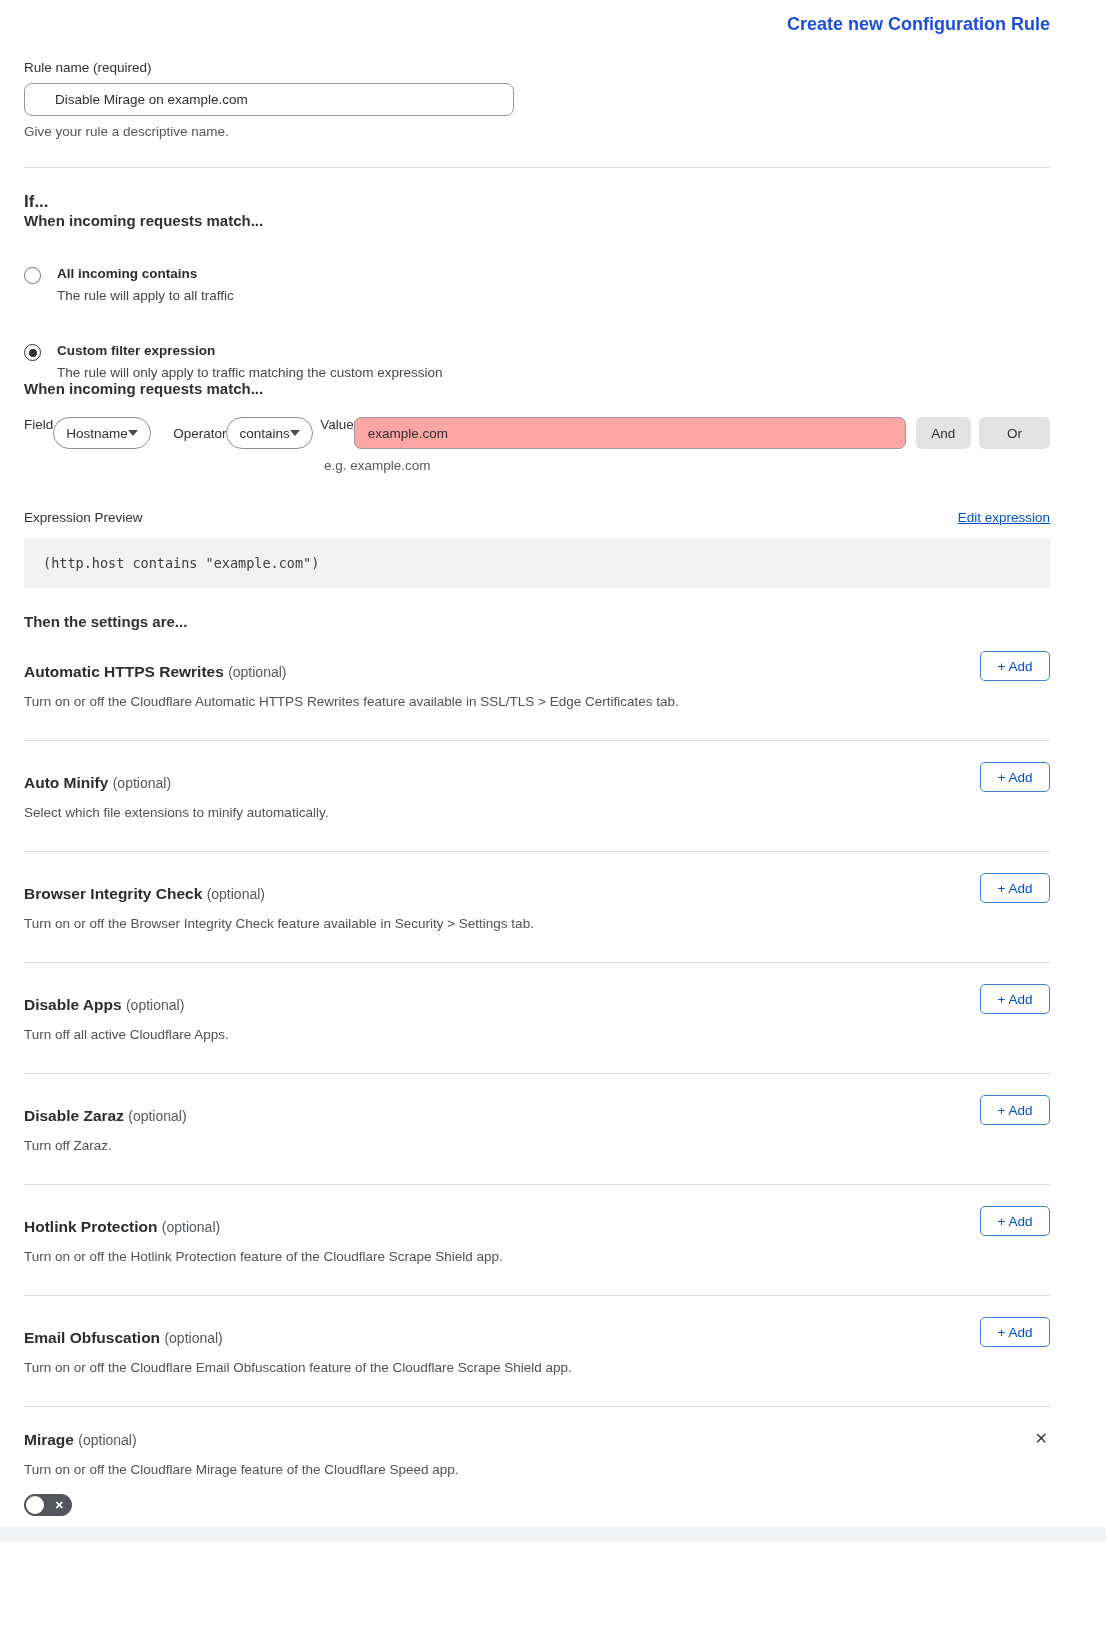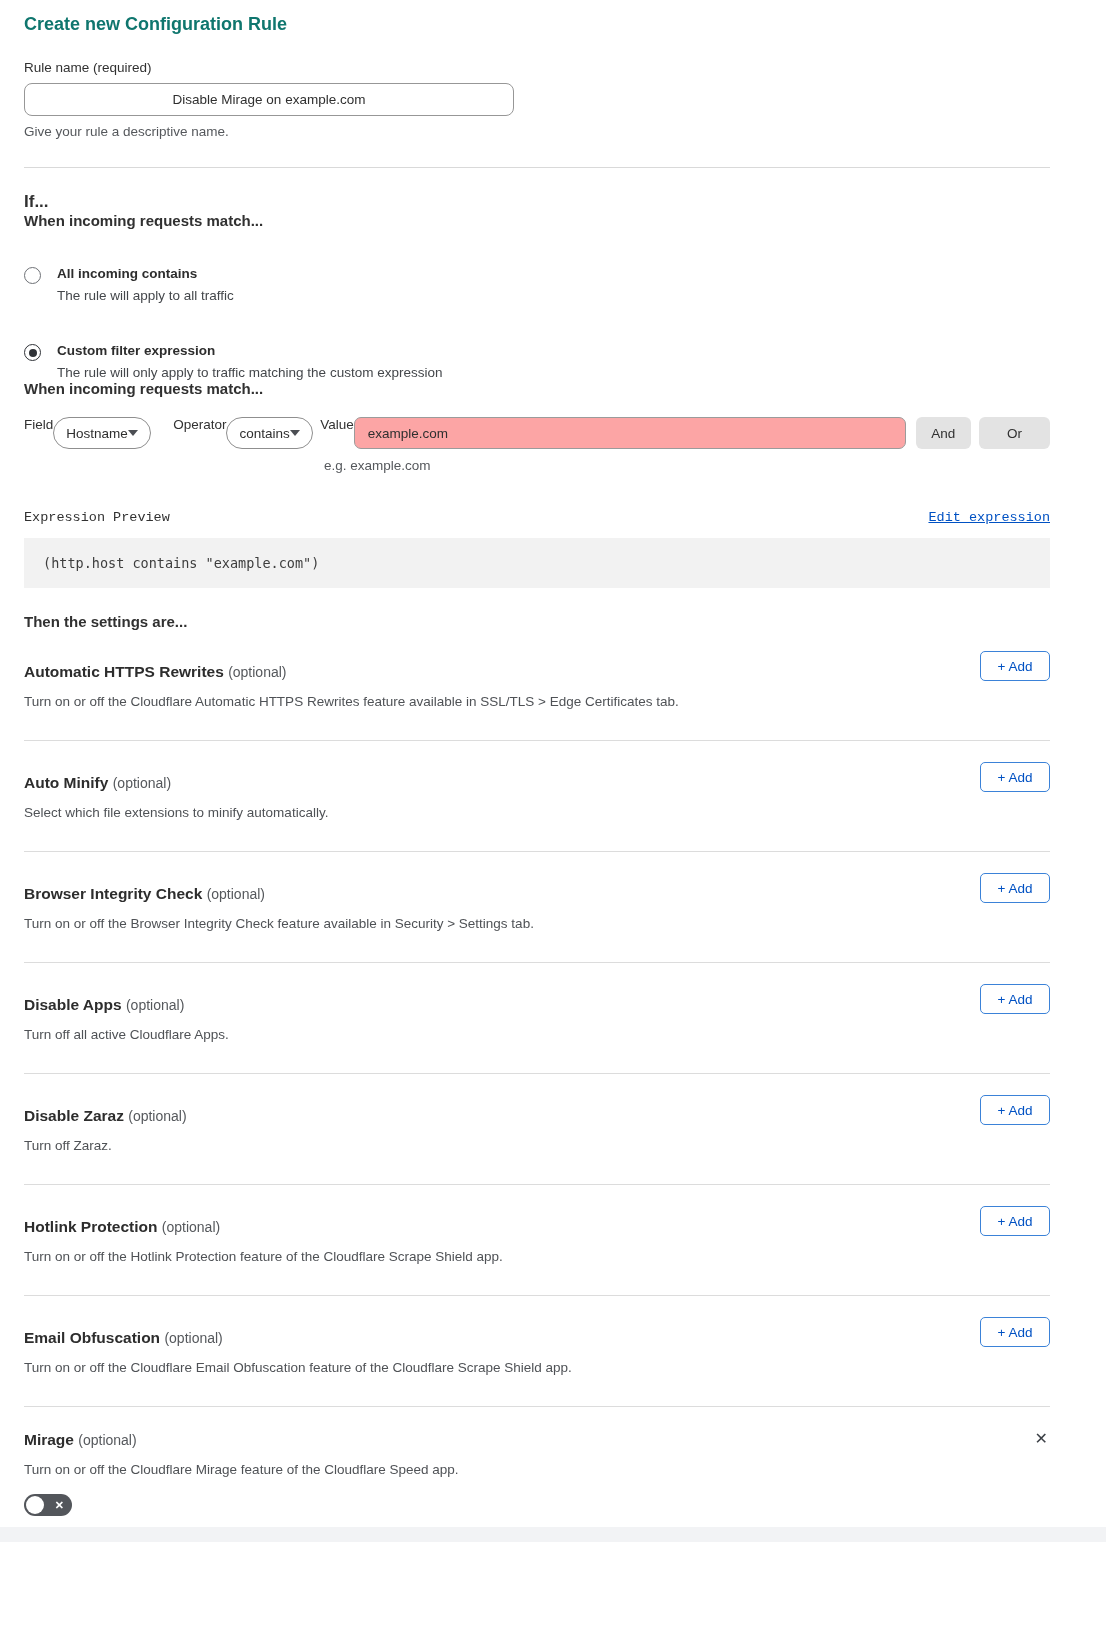--- a/index.html
+++ b/index.html
@@ -5,27 +5,27 @@
   * { box-sizing: border-box; margin: 0; padding: 0; }
   html, body { background: #ffffff; }
   body {
     width: 1106px;
     font-family: "Liberation Sans", "DejaVu Sans", sans-serif;
     color: #313131;
     -webkit-font-smoothing: antialiased;
   }
   .page { width: 1026px; margin-left: 24px; padding-top: 14px; }
 
-  h1.page-title { font-size: 18px; font-weight: 700; color: #0f766e; }
+  h1.page-title { font-size: 18px; font-weight: 700; color: #1d4ed8; text-align: right; }
 
   .field-label { display: block; font-size: 13.5px; color: #313131; margin-top: 25px; }
   .text-input {
     display: block; margin-top: 8px; width: 490px; height: 33px;
-    border: 1px solid #979797; border-radius: 8px; padding: 0 10px;
-    font-family: inherit; font-size: 13.5px; color: #2f2f2f; background: #fff; outline: none; text-align: center;
+    border: 1px solid #979797; border-radius: 8px; padding: 0 30px;
+    font-family: inherit; font-size: 13.5px; color: #2f2f2f; background: #fff; outline: none;
   }
   .help-text { margin-top: 8px; font-size: 13.5px; color: #55585c; }
 
   .divider-rule { border: none; border-top: 1px solid #d9d9d9; margin-top: 28px; }
 
   h2.if-heading { font-size: 17px; font-weight: 700; margin-top: 24px; }
   h3.match-heading { font-size: 15px; font-weight: 700; }
 
   .radio-row { display: flex; align-items: flex-start; margin-top: 37px; cursor: pointer; }
   .radio-row + .radio-row { margin-top: 40px; }
@@ -39,21 +39,21 @@
     width: 8px; height: 8px; border-radius: 50%; background: #2f3237;
     transform: translate(-50%, -50%);
   }
   .radio-texts { margin-left: 16px; }
   .radio-label { font-size: 13.5px; font-weight: 700; color: #2d2d2d; }
   .radio-desc { font-size: 13.5px; color: #44474b; margin-top: 7px; }
 
   .builder { display: flex; align-items: flex-end; margin-top: 20px; }
   .builder-col { display: flex; }
   .col-field { width: 141px; }
-  .col-operator { width: 139px; margin-left: 12px; }
+  .col-operator { width: 139px; margin-left: 12px; align-items: flex-end; }
   .col-value { width: 602px; margin-left: 8px; }
   .builder-label { font-size: 13.5px; color: #313131; margin-bottom: 8px; }
   .select-box {
     height: 32px; border: 1px solid #8f8f8f; border-radius: 16px; background: #fff;
     display: flex; align-items: center; justify-content: space-between;
     padding: 0 12px; font-size: 13.5px; color: #2f2f2f; cursor: pointer;
   }
   .caret-down {
     width: 0; height: 0; border-left: 5px solid transparent;
     border-right: 5px solid transparent; border-top: 6px solid #4b4e53;
@@ -65,21 +65,21 @@
   }
   .conj-button {
     height: 32px; margin-left: 10px; border: none; border-radius: 6px;
     background: #e3e3e3; color: #313131; font-family: inherit; font-size: 13.5px;
     cursor: pointer;
   }
   .and-button { width: 57px; }
   .or-button { width: 73px; margin-left: 8px; }
   .value-help { margin-left: 300px; margin-top: 9px; font-size: 13.5px; color: #55585c; }
 
-  .preview-row { display: flex; justify-content: space-between; align-items: baseline; margin-top: 37px; font-family: Liberation Mono, monospace; }
+  .preview-row { display: flex; justify-content: space-between; align-items: baseline; margin-top: 37px; }
   .preview-label { font-size: 13.5px; color: #313131; }
   .edit-link { font-size: 13.5px; color: #0051c3; text-decoration: underline; cursor: pointer; }
   .code-block {
     margin-top: 13px; background: #f2f2f2; padding: 17px 19px;
     font-family: "DejaVu Sans Mono", "Liberation Mono", monospace;
     font-size: 13.5px; color: #3d3d3d; white-space: pre;
   }
 
   h3.settings-heading { font-size: 15px; font-weight: 700; margin-top: 25px; }
 

